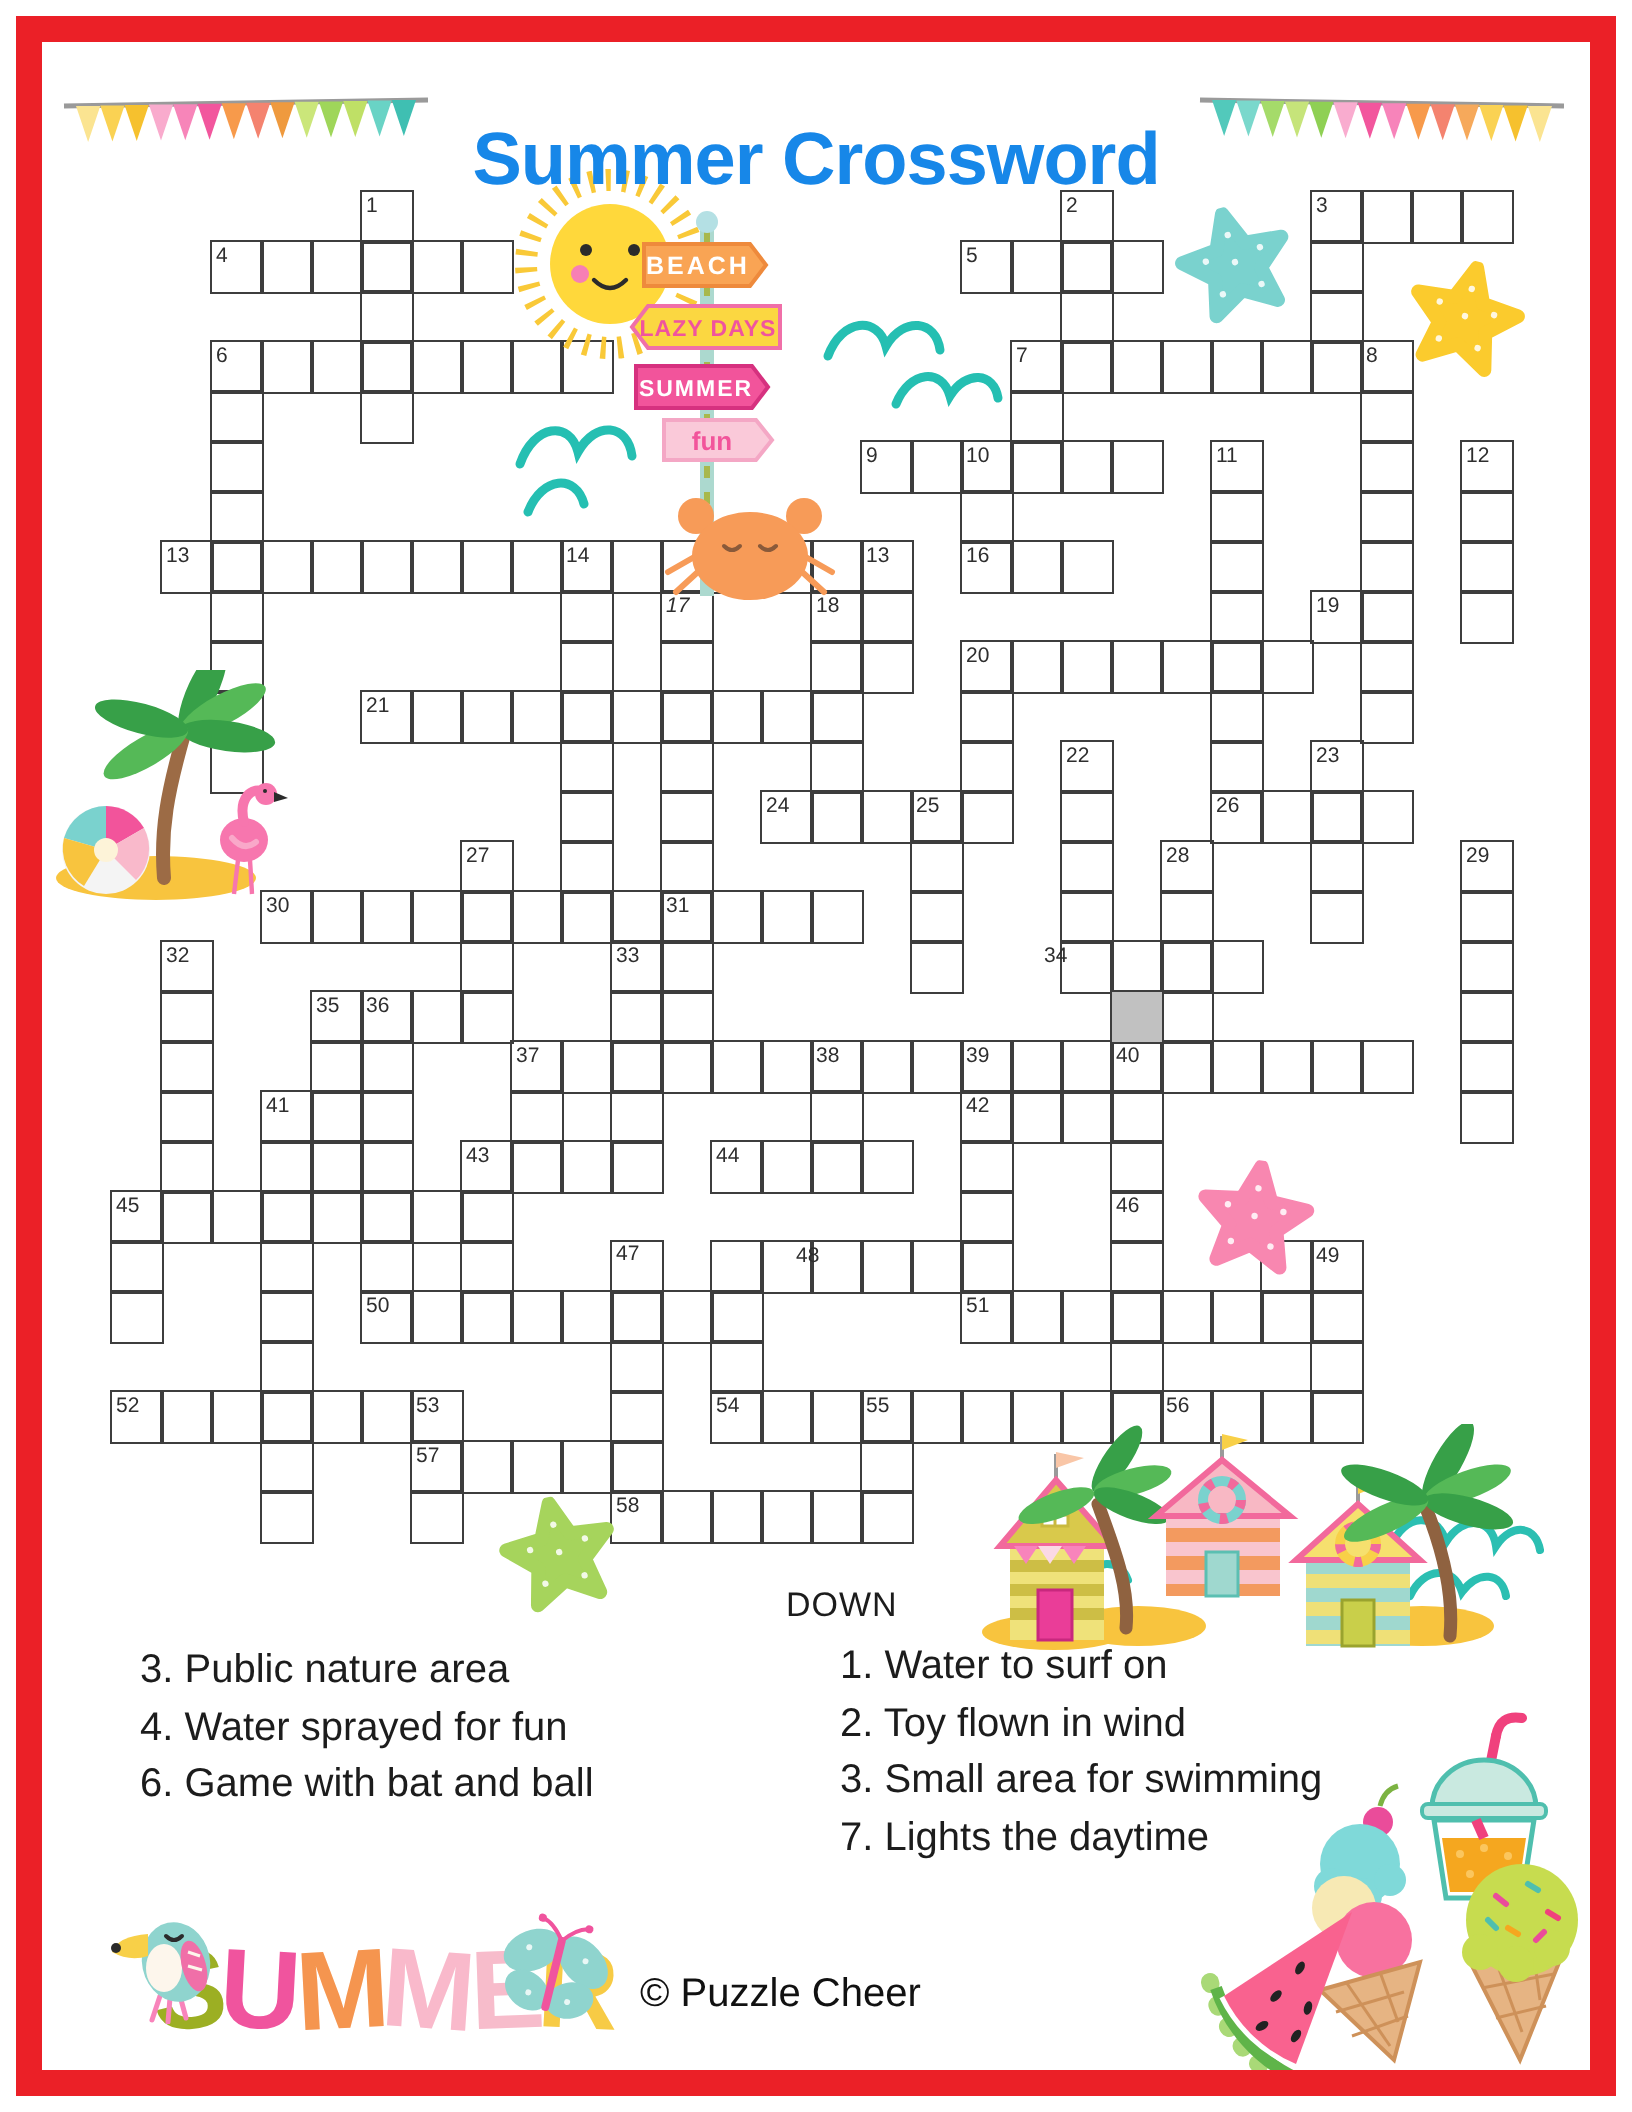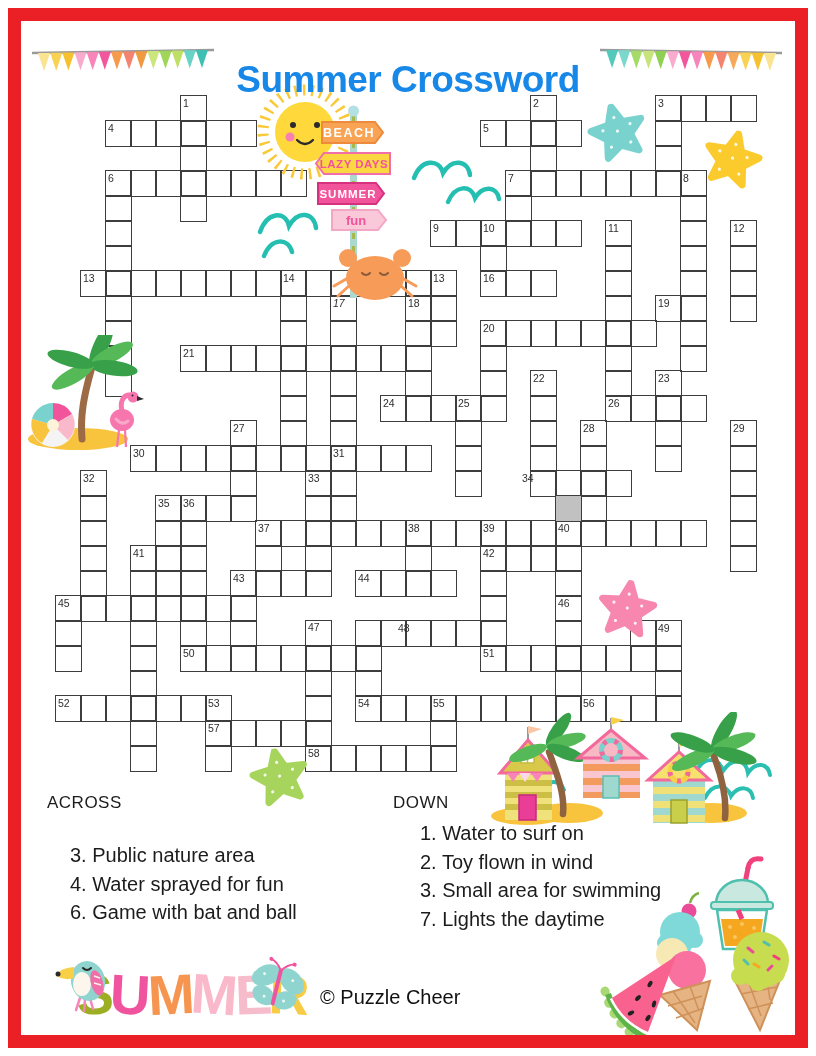--- a/index.html
+++ b/index.html
@@ -674,21 +674,20 @@
         <ellipse cx="52" cy="136" rx="2" ry="3.5" transform="rotate(30 52 136)"></ellipse>
         <ellipse cx="40" cy="150" rx="2" ry="3.5" transform="rotate(45 40 150)"></ellipse>
         <ellipse cx="56" cy="156" rx="2" ry="3.5" transform="rotate(15 56 156)"></ellipse>
         <ellipse cx="33" cy="165" rx="2" ry="3.5" transform="rotate(60 33 165)"></ellipse>
         <ellipse cx="50" cy="170" rx="2" ry="3.5" transform="rotate(35 50 170)"></ellipse>
       </g>
     </g>
   </svg>
 
   <div class="clues" style="left:47px;top:793px;">
-    <div class="clue-h">ACROSS</div>
     <ul class="clue-list" id="across-list" style="margin-left:23px;margin-top:28px;">
         <li>3. Public nature area</li>
         <li>4. Water sprayed for fun</li>
         <li>6. Game with bat and ball</li>
       </ul>
   </div>
   <div class="clues" style="left:393px;top:793px;">
     <div class="clue-h">DOWN</div>
     <ul class="clue-list" id="down-list" style="margin-left:27px;">
         <li>1. Water to surf on</li>

